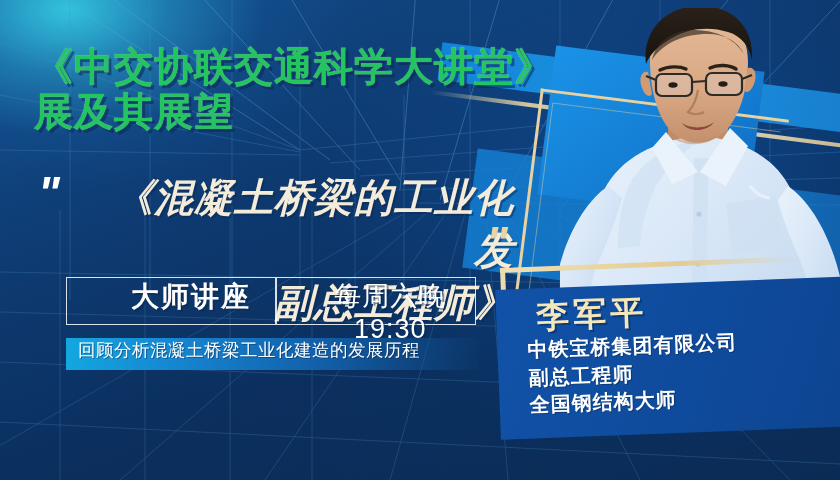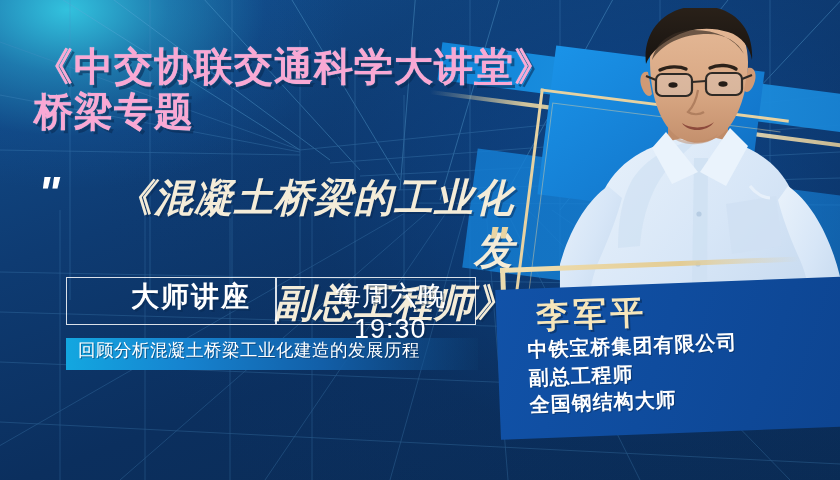--- a/index.html
+++ b/index.html
@@ -60,21 +60,21 @@
   .plate-blue{
     position:absolute;left:546px;top:58px;width:210px;height:150px;
     background:linear-gradient(135deg,#1a93e8 0%,#1378cd 70%,#0f65b4 100%);
     transform:rotate(7.2deg);
   }
 
   
   .headline{
     position:absolute;left:34px;top:44px;width:520px;
     font-weight:bold;font-size:39px;line-height:1.16;letter-spacing:1px;
-    color:#f9a8d4;
+    color:#22c55e;
     text-shadow:0 0 1px rgba(255,255,255,.6), 3px 3px 0 rgba(8,40,80,.55);
     white-space:nowrap;
   }
   .headline .l2{display:block;}
 
   
   .quote-wrap{position:absolute;left:34px;top:168px;width:500px;}
   .q-open,.q-close{
     position:absolute;font-size:46px;font-weight:bold;line-height:1;
     font-style:italic;letter-spacing:-3px;
@@ -276,21 +276,21 @@
 
     <path d="M138,82 C136,94 132,100 128,104 C132,107 140,107 144,104" stroke="#b07f5f" stroke-width="2.2" fill="none"></path>
 
     <path d="M122,115 C130,121 146,121 154,114 C148,124 128,125 122,115 Z" fill="#8d4a3c"></path>
 
     <path d="M108,124 C120,136 146,136 158,126 C150,140 116,140 108,124 Z" fill="#c08c69" opacity=".5"></path>
   </svg>
 
   <div class="headline">
     <span>《中交协联交通科学大讲堂》</span>
-    <span class="l2">桥梁专题</span>
+    <span class="l2">展及其展望</span>
   </div>
 
   <div class="quote-wrap">
     <span class="q-open">"</span>
     <div class="subtitle">
       <span>《混凝土桥梁的工业化发</span><br>
       <span>副总工程师》</span>
     </div>
     <span class="q-close">"</span>
   </div>

